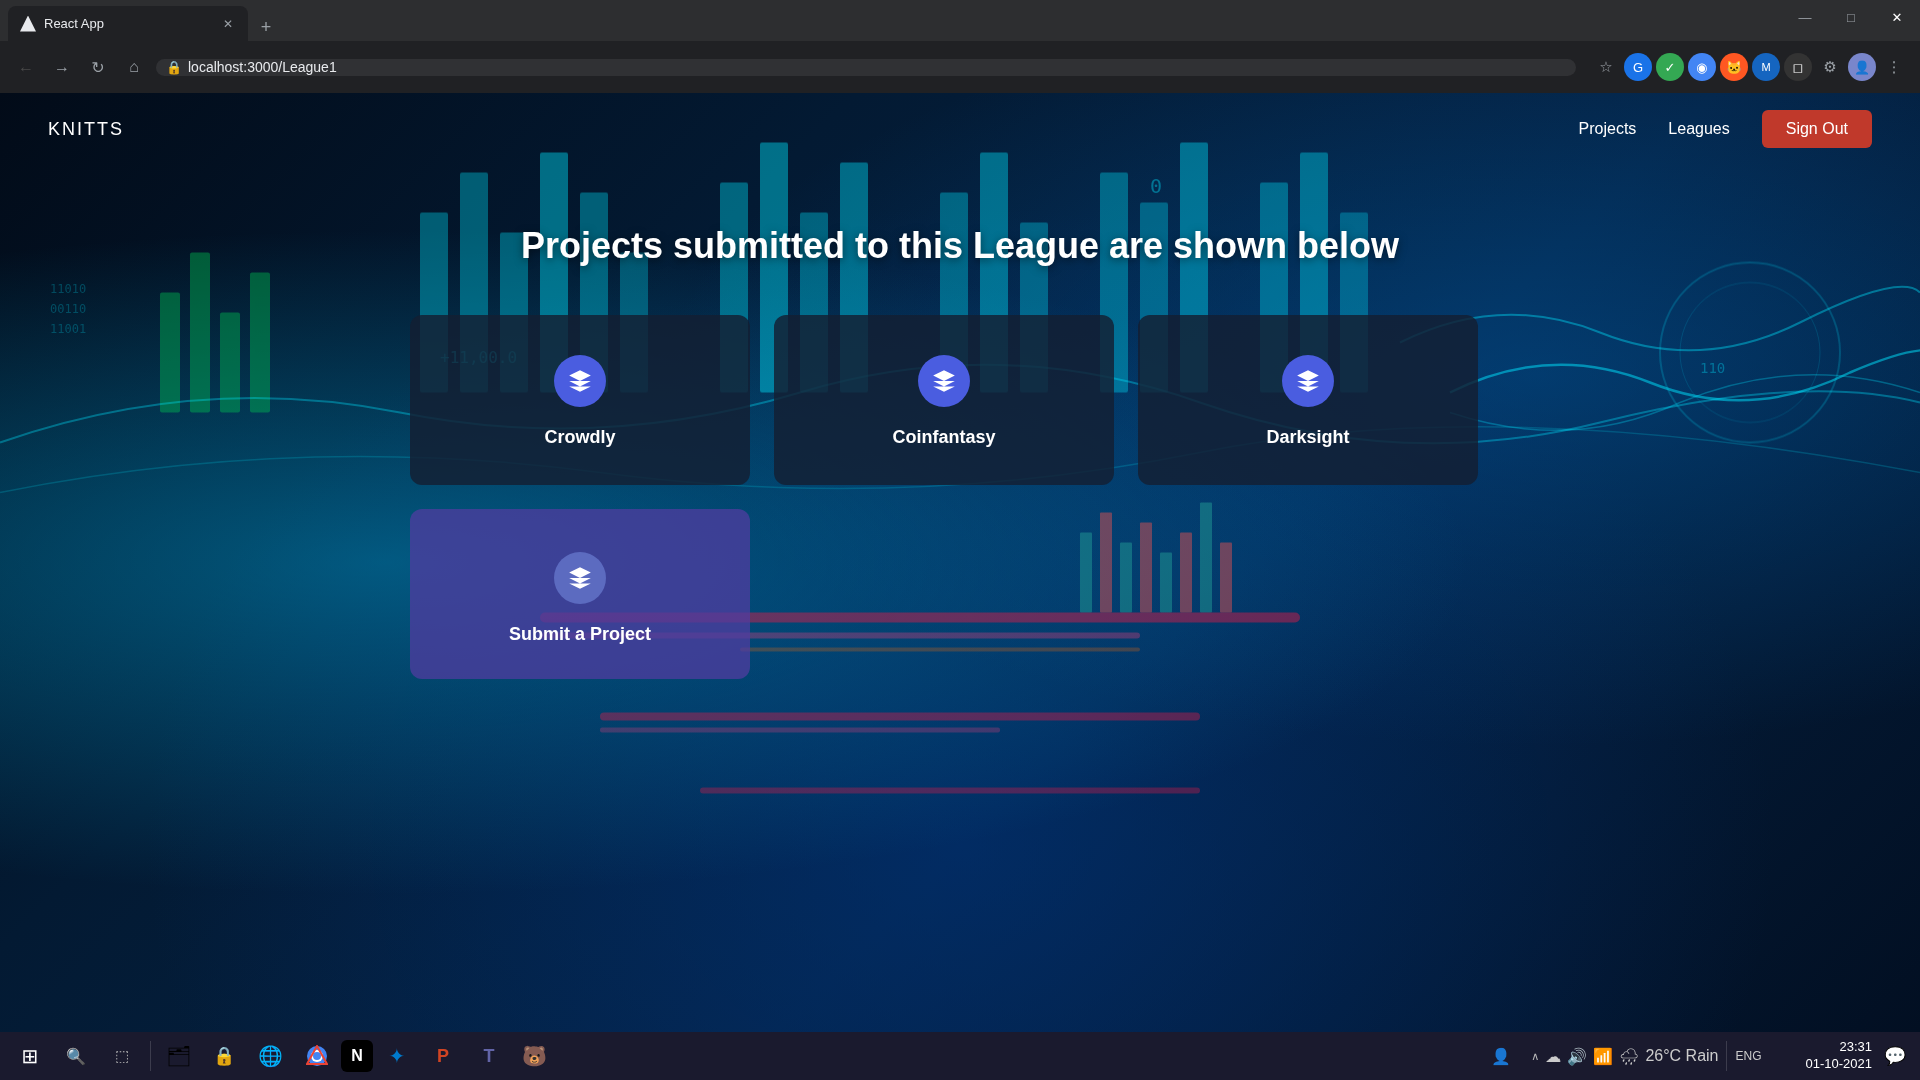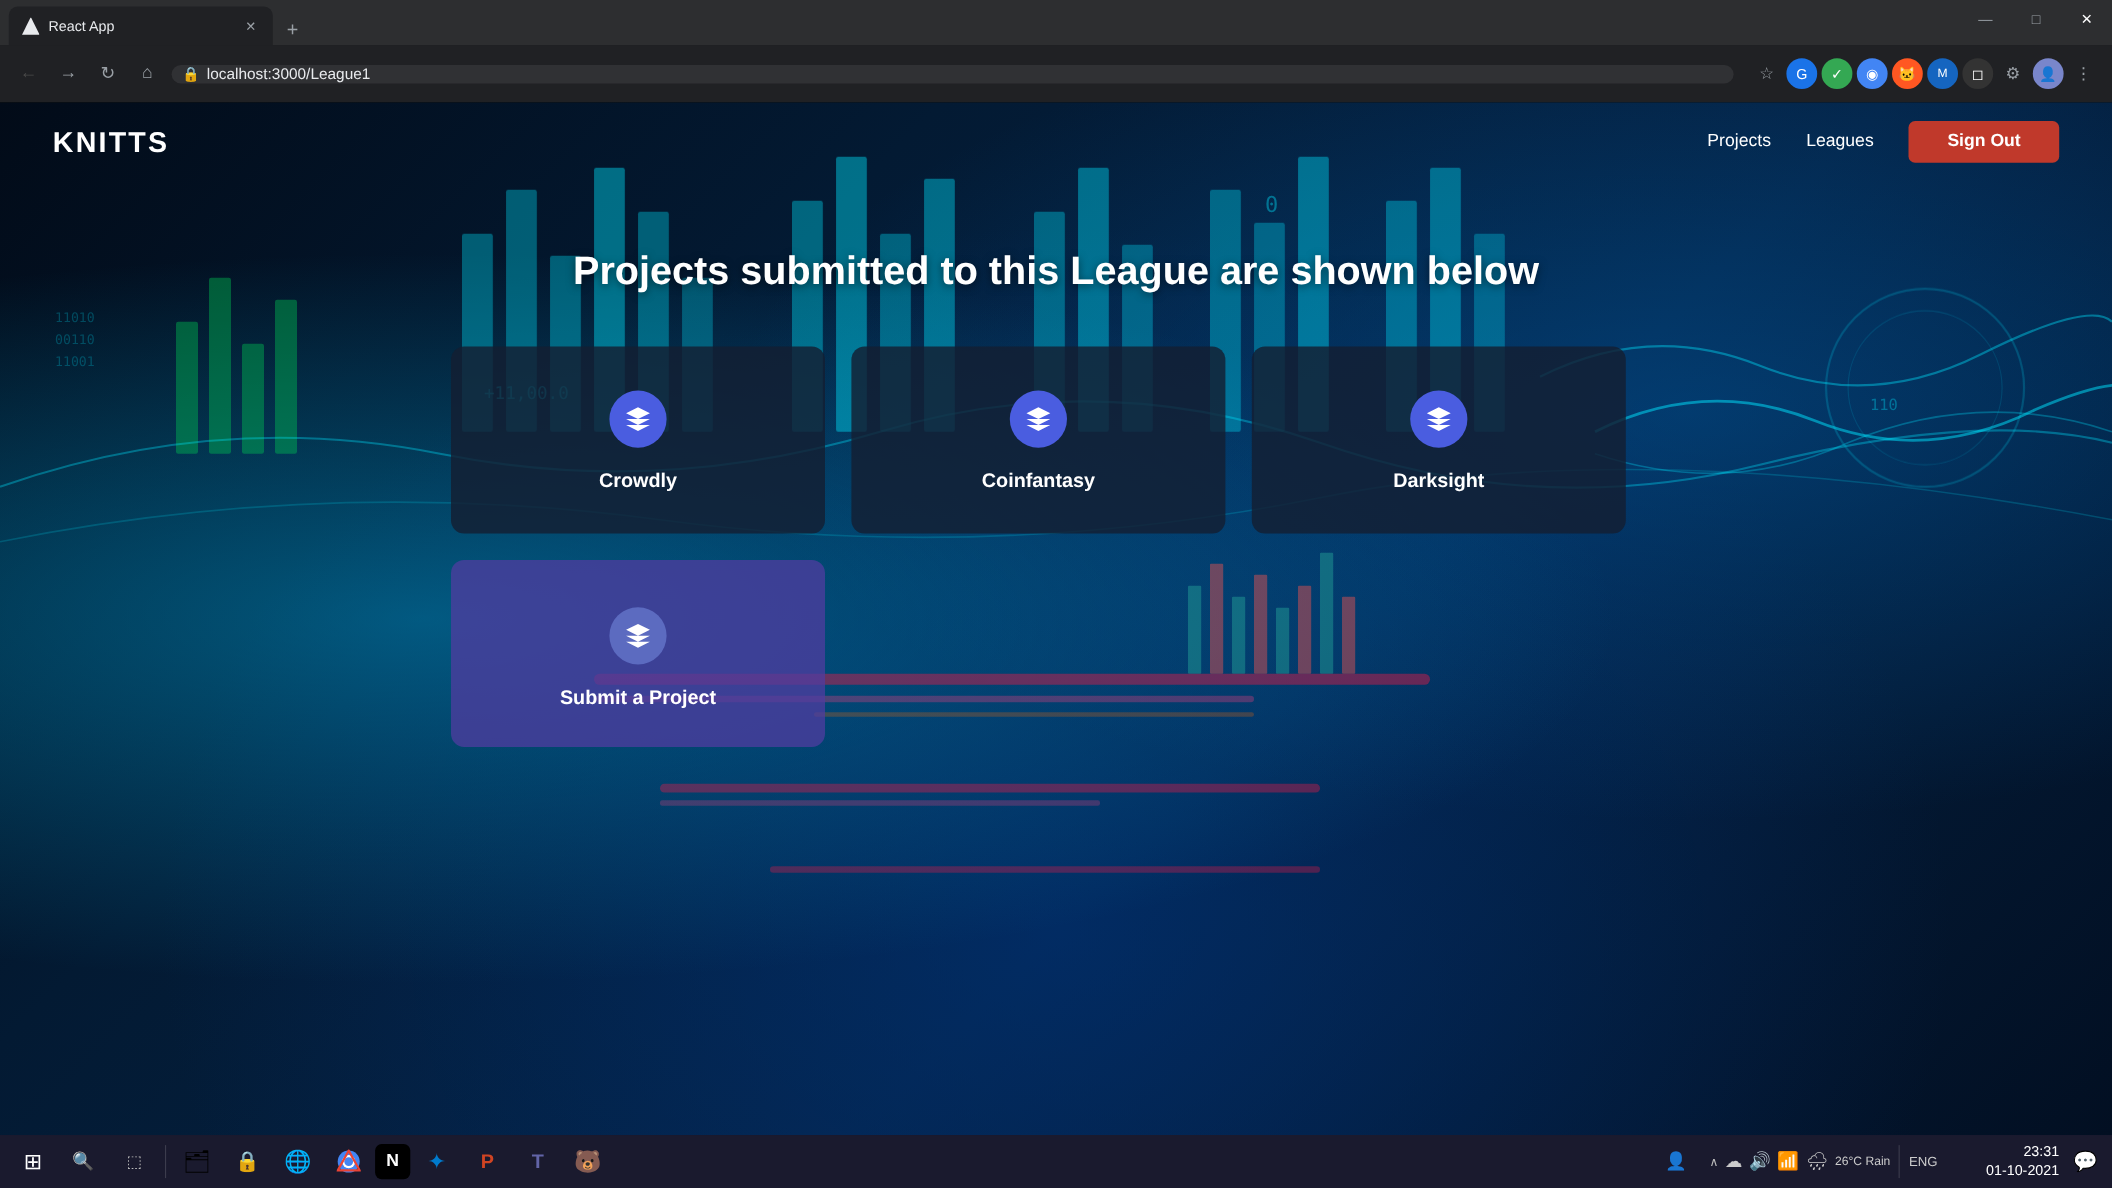--- a/index.html
+++ b/index.html
@@ -165,22 +165,22 @@
       top: 0;
       left: 0;
       right: 0;
       height: 72px;
       display: flex;
       align-items: center;
       padding: 0 48px;
       z-index: 10;
     }
     .logo {
-      font-size: 26px;
-      font-weight: 700;
+      font-size: 18px;
+      font-weight: 400;
       color: #fff;
       letter-spacing: 2px;
     }
     .nav-links {
       margin-left: auto;
       display: flex;
       align-items: center;
       gap: 32px;
     }
     .nav-link {
@@ -188,23 +188,23 @@
       font-size: 16px;
       font-weight: 500;
       cursor: pointer;
       text-decoration: none;
     }
     .sign-out-btn {
       background: #c0392b;
       color: #fff;
       border: none;
       border-radius: 6px;
-      padding: 10px 35px;
+      padding: 10px 24px;
       font-size: 16px;
-      font-weight: 700;
+      font-weight: 400;
       cursor: pointer;
     }
 
     
     .main-content {
       position: absolute;
       top: 72px;
       left: 0;
       right: 0;
       bottom: 0;
@@ -558,21 +558,21 @@
   </div>
 
   <div class="taskbar-right">
     <div class="taskbar-btn" style="color:#bbb; font-size:16px;">👤</div>
     <div class="taskbar-systray">
       <span style="font-size:11px; color:#bbb;">∧</span>
       <span style="font-size:16px;">☁</span>
       <span style="font-size:16px;">🔊</span>
       <span style="font-size:16px;">📶</span>
       <span style="font-size:16px;">🌧</span>
-      <span style="color:#ccc; font-size:11px;">26°C Rain</span>
+      <span style="color:#ccc; font-size:16px;">26°C Rain</span>
     </div>
     <div style="width:1px;height:30px;background:rgba(255,255,255,0.15);"></div>
     <span style="color:#ccc; font-size:12px;">ENG</span>
     <div class="taskbar-time">
       <div style="color:#fff; font-size:13px;">23:31</div>
       <div style="color:#fff; font-size:13px;margin-left:36px;">01-10-2021</div>
     </div>
     <div class="taskbar-notification" style="color:#ccc;">💬</div>
   </div>
 </div>

